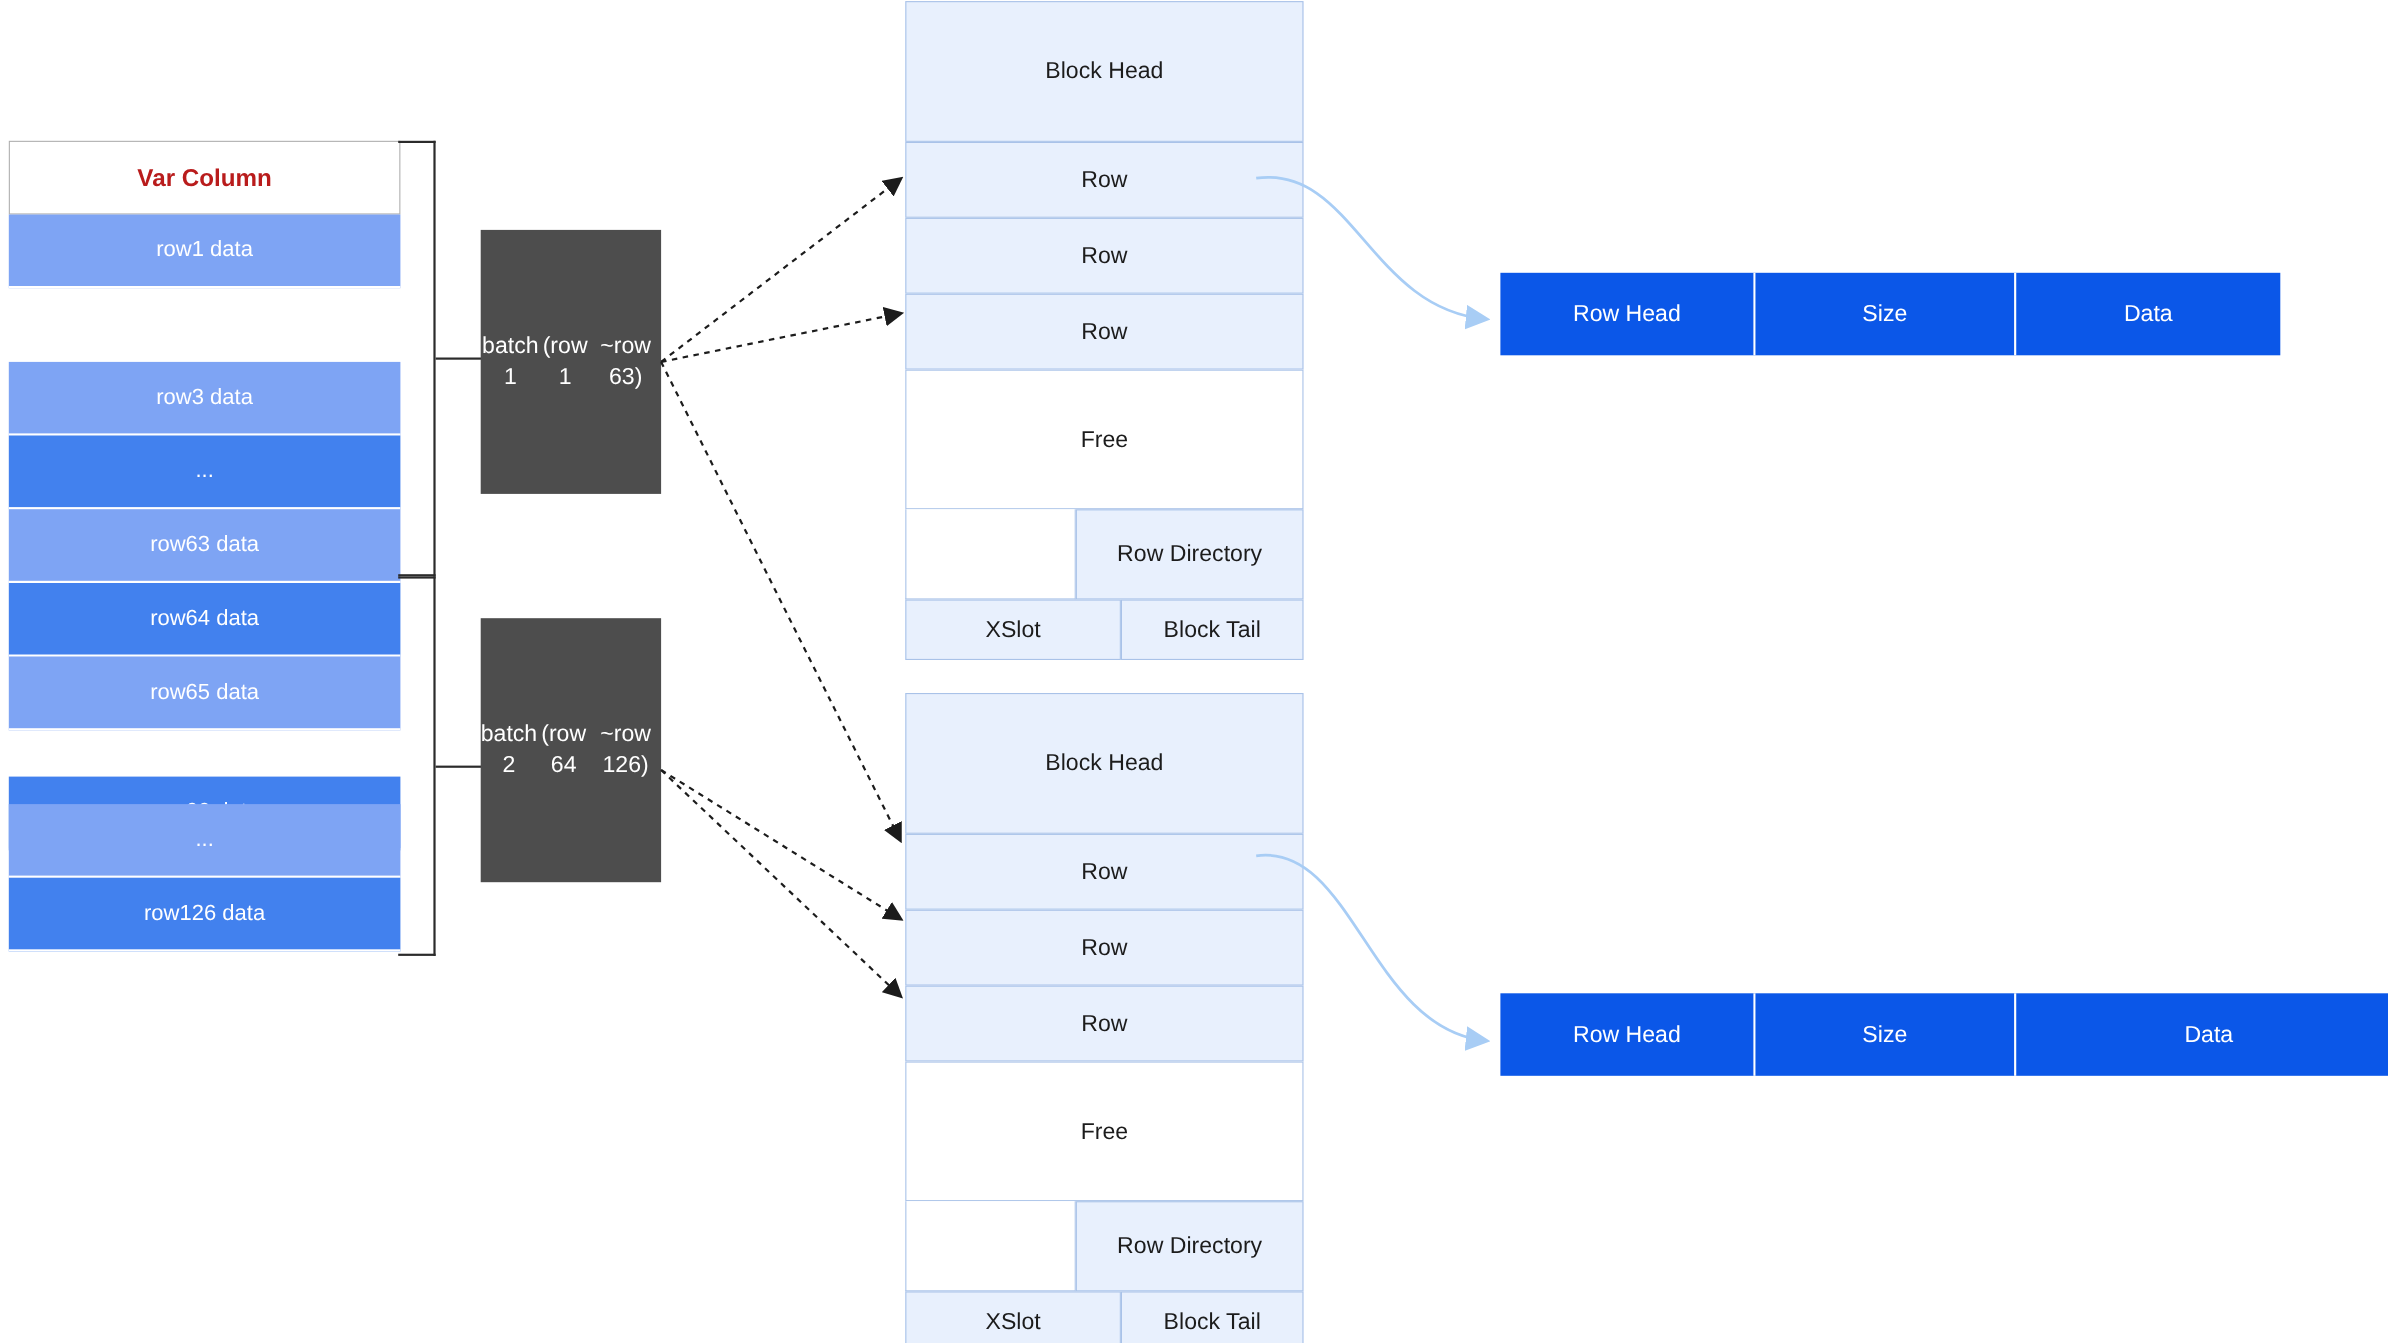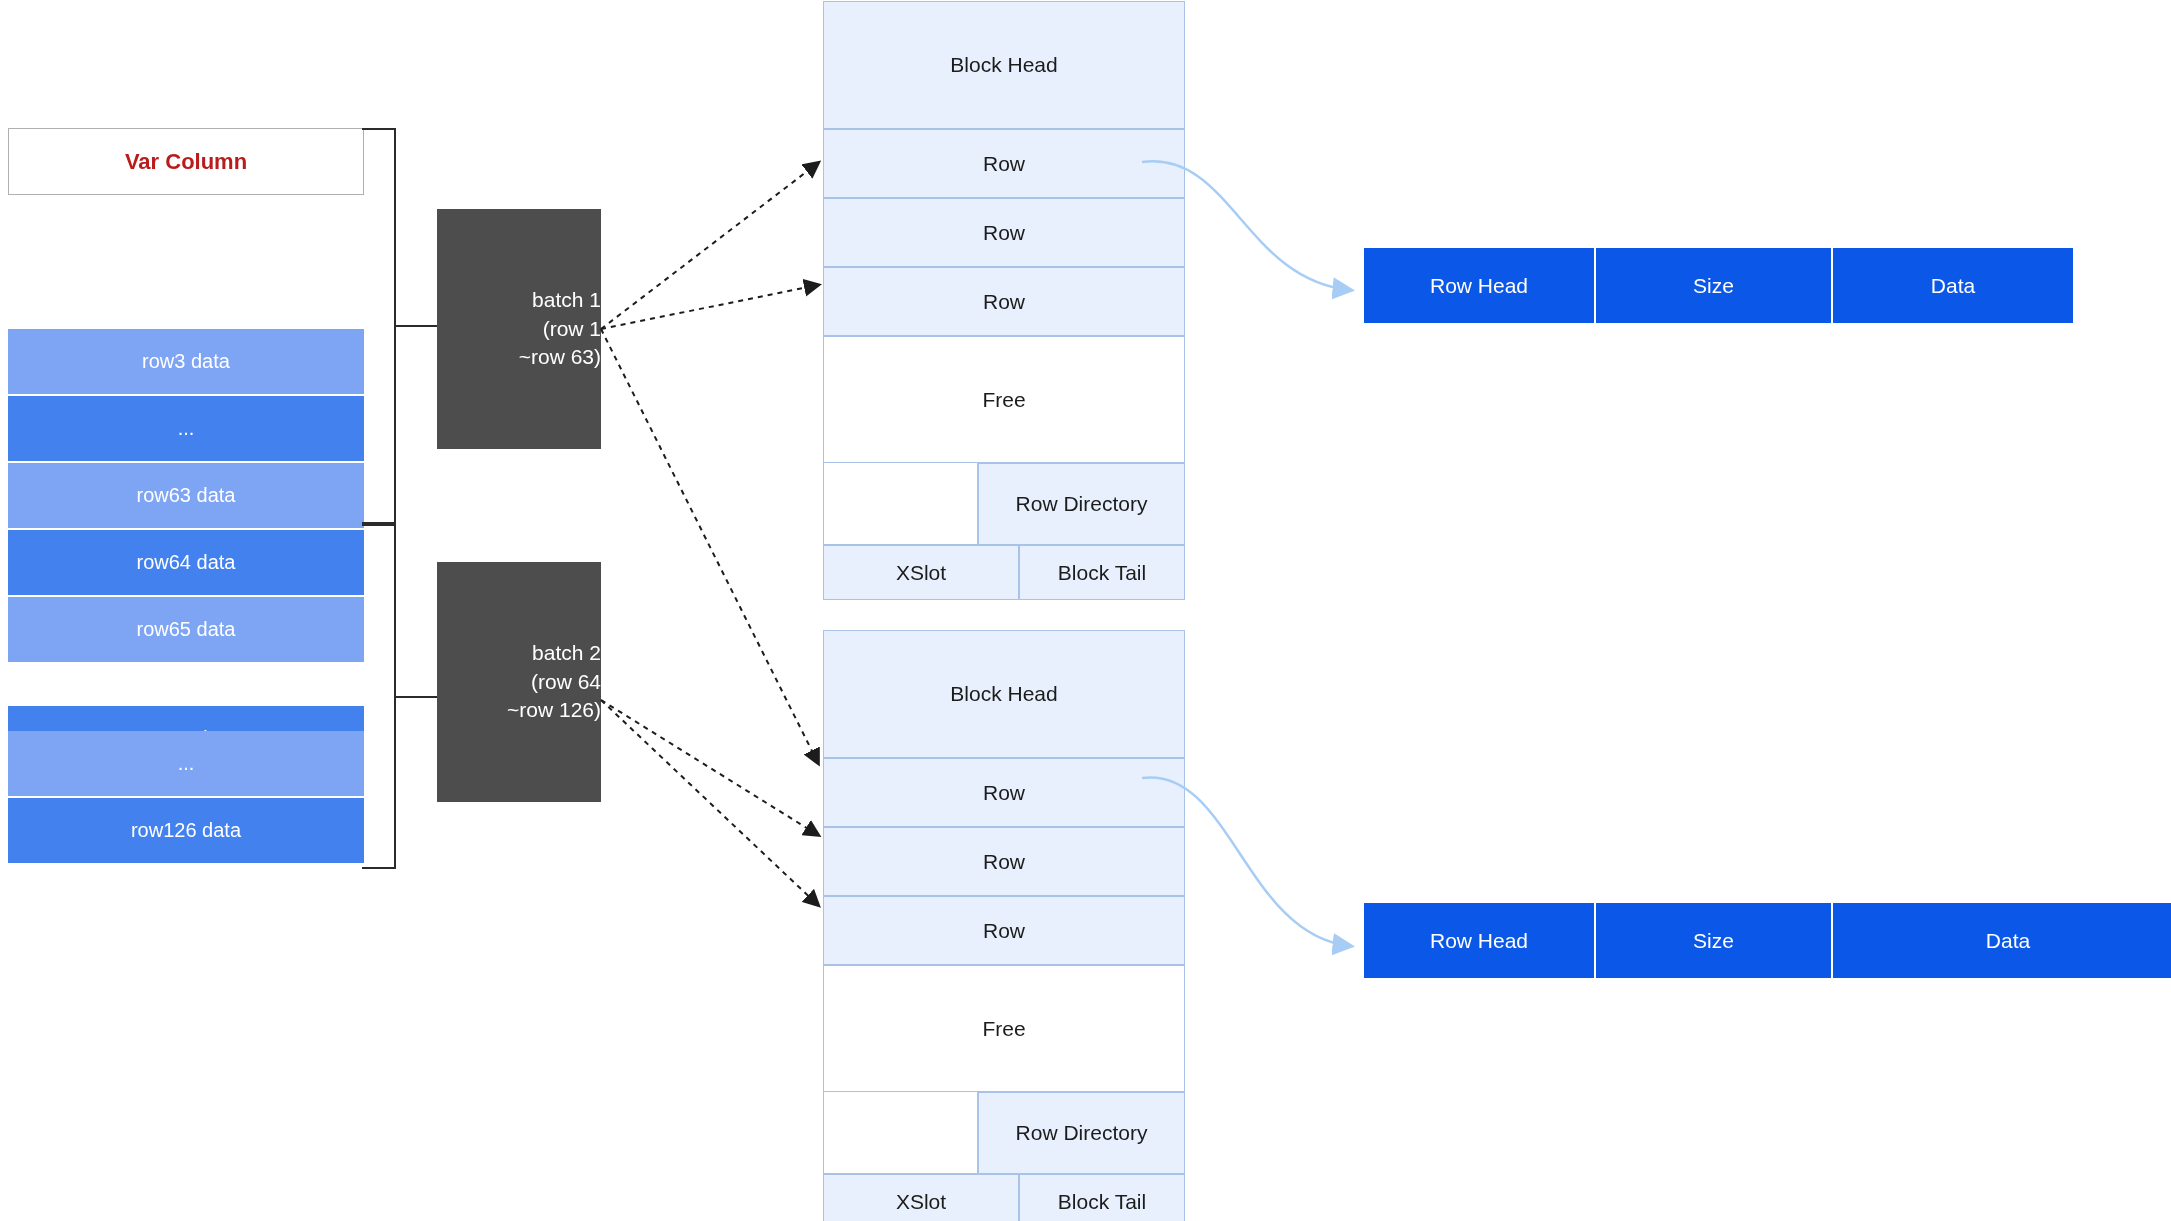--- a/index.html
+++ b/index.html
@@ -65,22 +65,22 @@
     position: absolute;
     height: 0;
     border-top: 2px solid #2b2b2b;
   }
 
   
   .batch-box {
     background: #4d4d4d;
     color: #ffffff;
     display: flex;
-    flex-direction: column;
-    align-items: flex-end;
+    flex-direction: row;
+    align-items: center;
     justify-content: center;
     font-size: 21px;
     line-height: 1.35;
     width: 164px;
     text-align: center;
   }
 
   
   .blk-cell {
     position: absolute;
@@ -122,20 +122,21 @@
   }
 </style>
 </head>
 <body>
 
 <div id="canvas">
 
   <div class="abs var-table">
     <div class="var-header">Var Column</div>
 
+    <div class="var-cell light" style="top:67px;">row1 data</div>
     <div class="var-cell light" style="top:201px;">row3 data</div>
     <div class="var-cell dark" style="top:268px;">...</div>
     <div class="var-cell light" style="top:335px;">row63 data</div>
     <div class="var-cell dark" style="top:402px;">row64 data</div>
     <div class="var-cell light" style="top:469px;">row65 data</div>
     <div class="var-cell dark" style="top:536px;margin-top:42px;">row66 data</div>
     <div class="var-cell light" style="top:603px;">...</div>
     <div class="var-cell dark" style="top:670px;">row126 data</div>
   </div>
 

